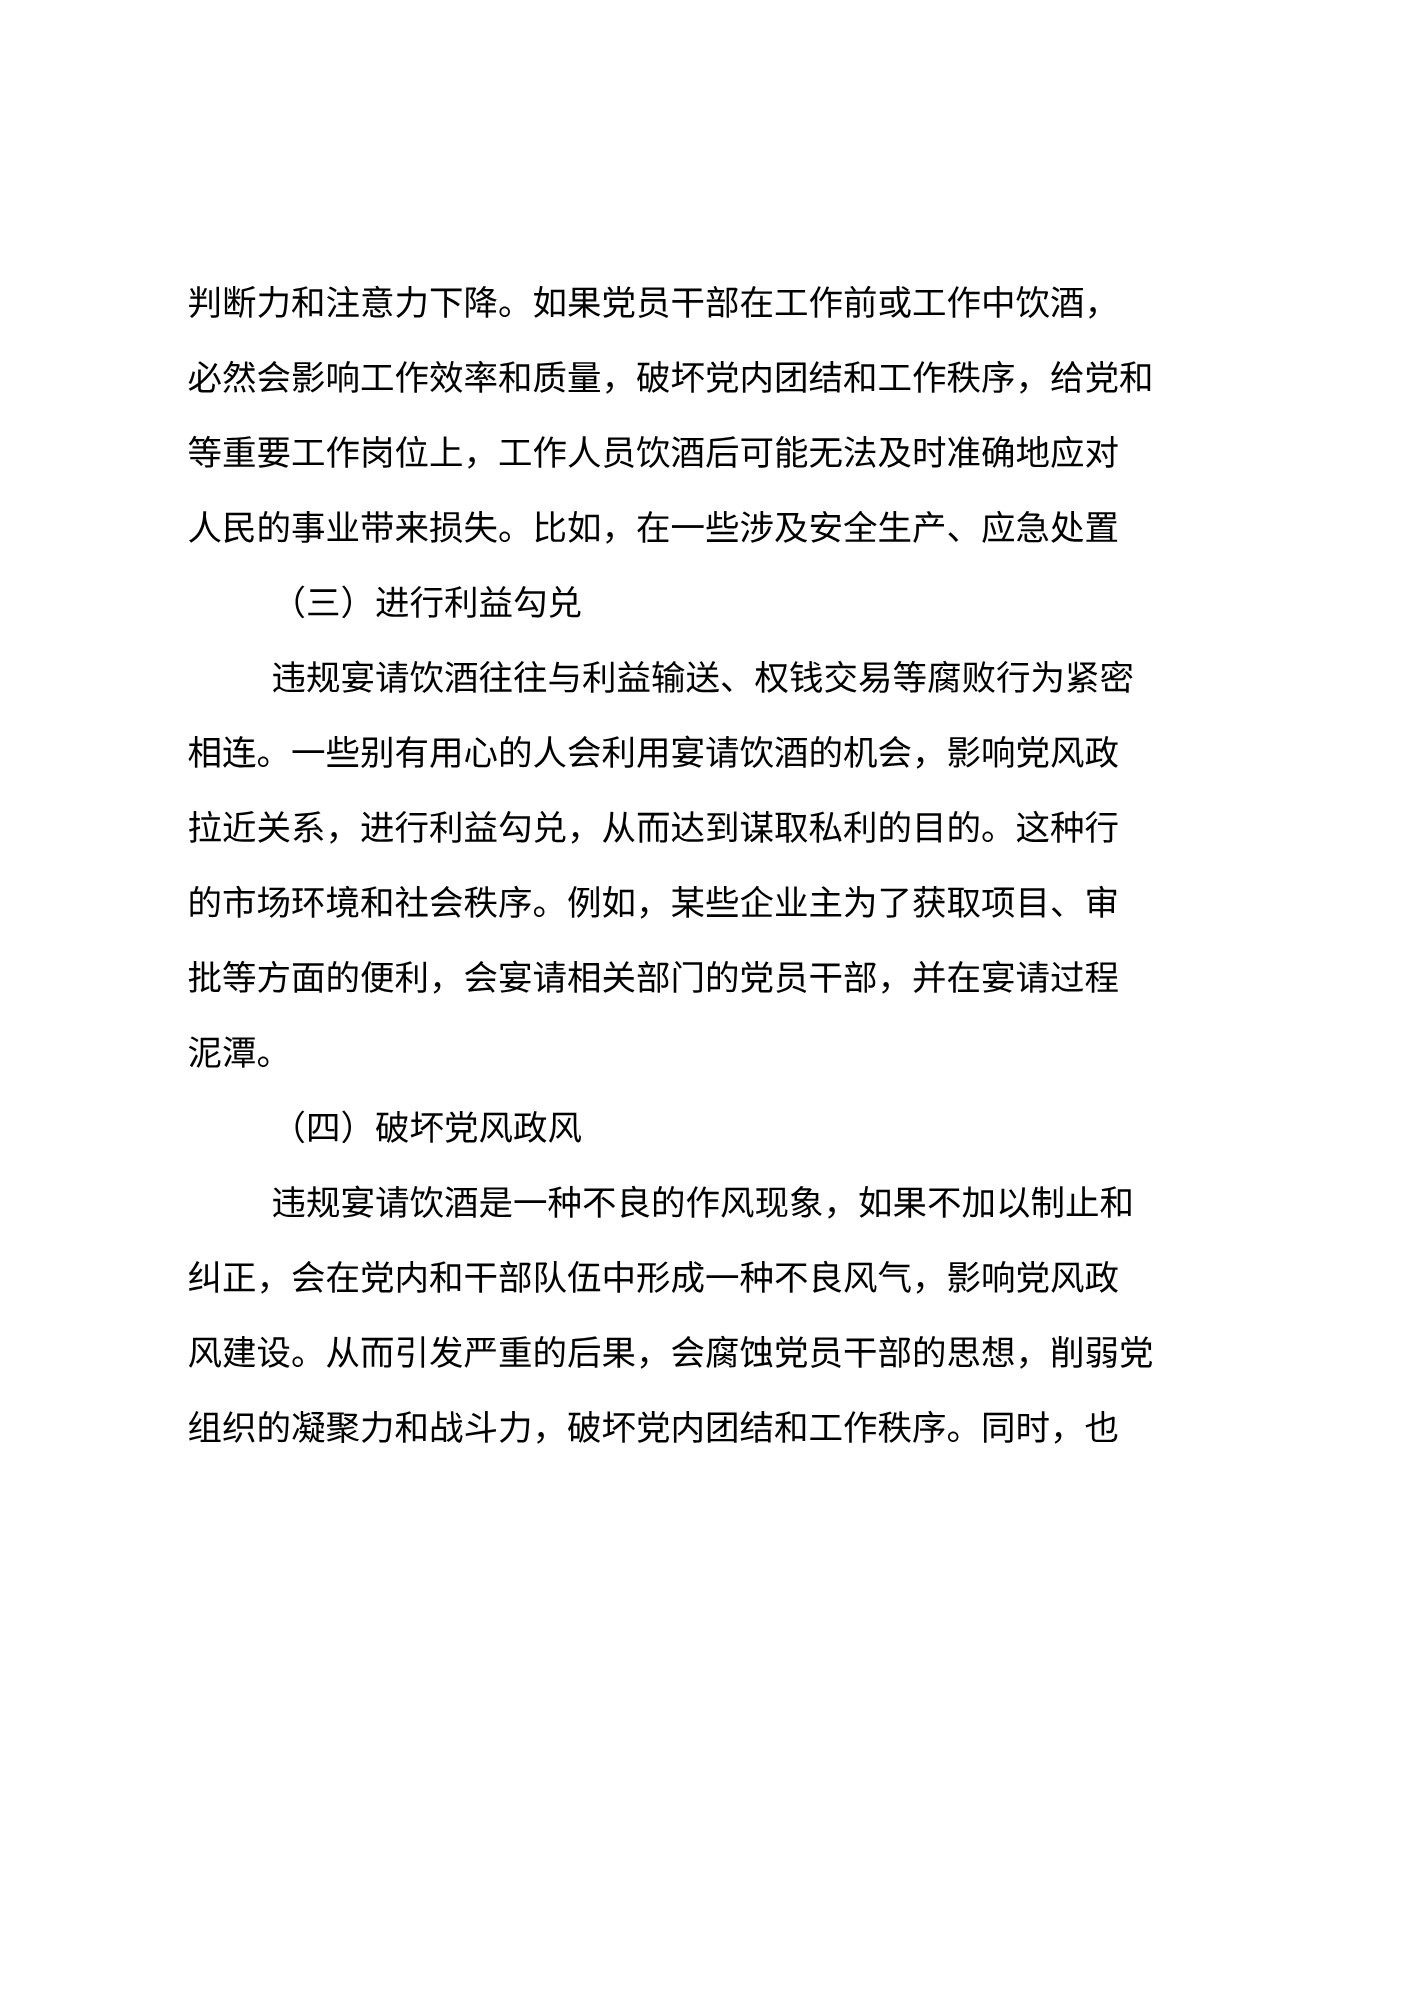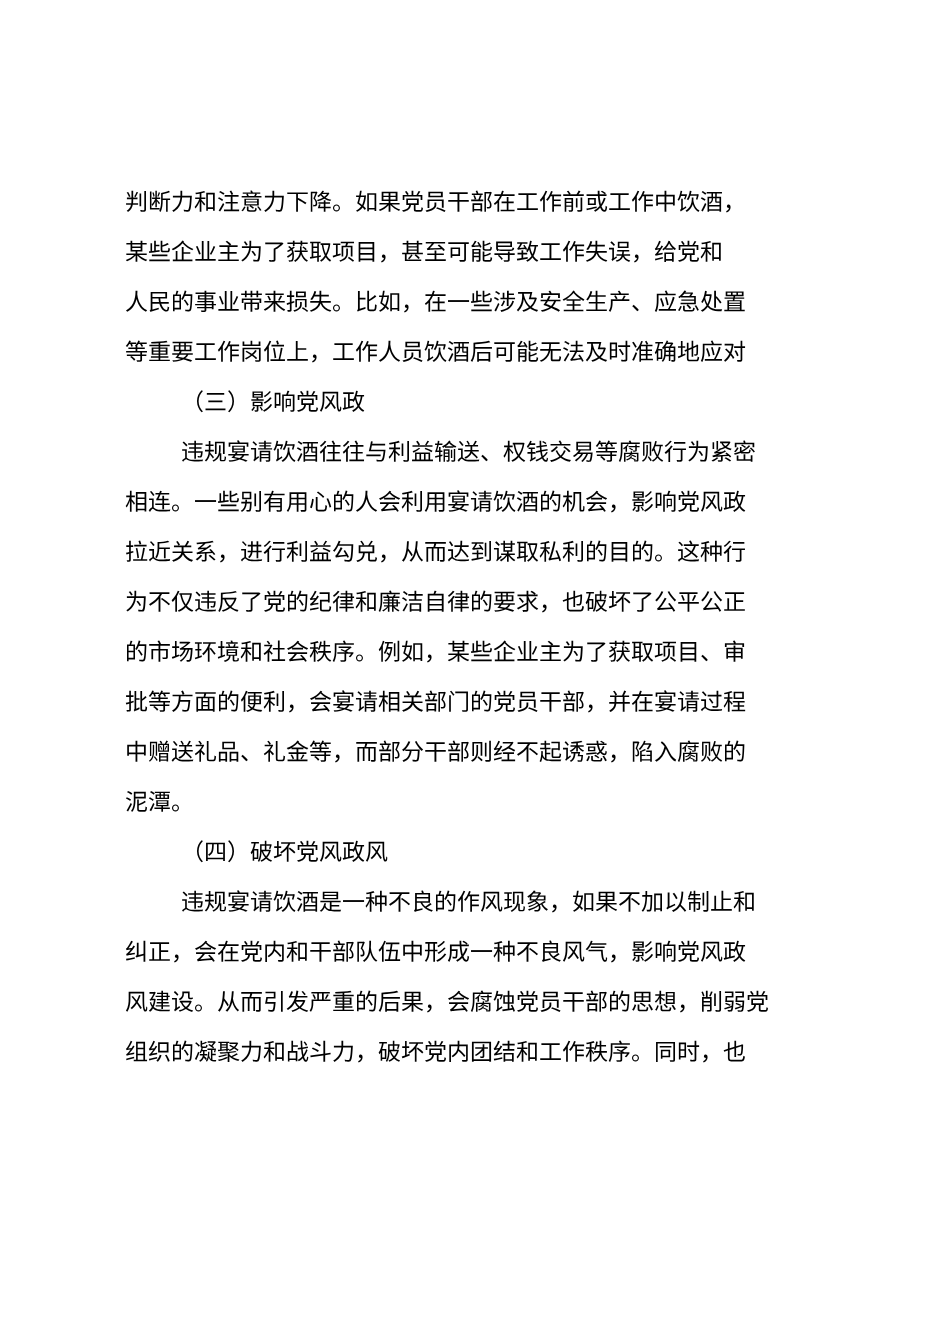--- a/index.html
+++ b/index.html
@@ -32,30 +32,28 @@
   }
   .indent {
     text-indent: 56px; 
   }
 </style>
 </head>
 <body>
 
 <div class="page">
   <div class="line">判断力和注意力下降。如果党员干部在工作前或工作中饮酒，</div>
-  <div class="line">某些企业主为了获取项目，甚至可能导致工作失误，给党和</div>
+  <div class="line">必然会影响工作效率和质量，破坏党内团结和工作秩序，给党和</div>
+  <div class="line">等重要工作岗位上，工作人员饮酒后可能无法及时准确地应对</div>
   <div class="line">人民的事业带来损失。比如，在一些涉及安全生产、应急处置</div>
-  <div class="line">等重要工作岗位上，工作人员饮酒后可能无法及时准确地应对</div>
-  <div class="line indent">（三）影响党风政</div>
+  <div class="line indent">（三）进行利益勾兑</div>
   <div class="line indent">违规宴请饮酒往往与利益输送、权钱交易等腐败行为紧密</div>
   <div class="line">相连。一些别有用心的人会利用宴请饮酒的机会，影响党风政</div>
   <div class="line">拉近关系，进行利益勾兑，从而达到谋取私利的目的。这种行</div>
-  <div class="line">为不仅违反了党的纪律和廉洁自律的要求，也破坏了公平公正</div>
   <div class="line">的市场环境和社会秩序。例如，某些企业主为了获取项目、审</div>
   <div class="line">批等方面的便利，会宴请相关部门的党员干部，并在宴请过程</div>
-  <div class="line">中赠送礼品、礼金等，而部分干部则经不起诱惑，陷入腐败的</div>
   <div class="line">泥潭。</div>
   <div class="line indent">（四）破坏党风政风</div>
   <div class="line indent">违规宴请饮酒是一种不良的作风现象，如果不加以制止和</div>
   <div class="line">纠正，会在党内和干部队伍中形成一种不良风气，影响党风政</div>
   <div class="line">风建设。从而引发严重的后果，会腐蚀党员干部的思想，削弱党</div>
   <div class="line">组织的凝聚力和战斗力，破坏党内团结和工作秩序。同时，也</div>
 </div>
 
 </body></html>

